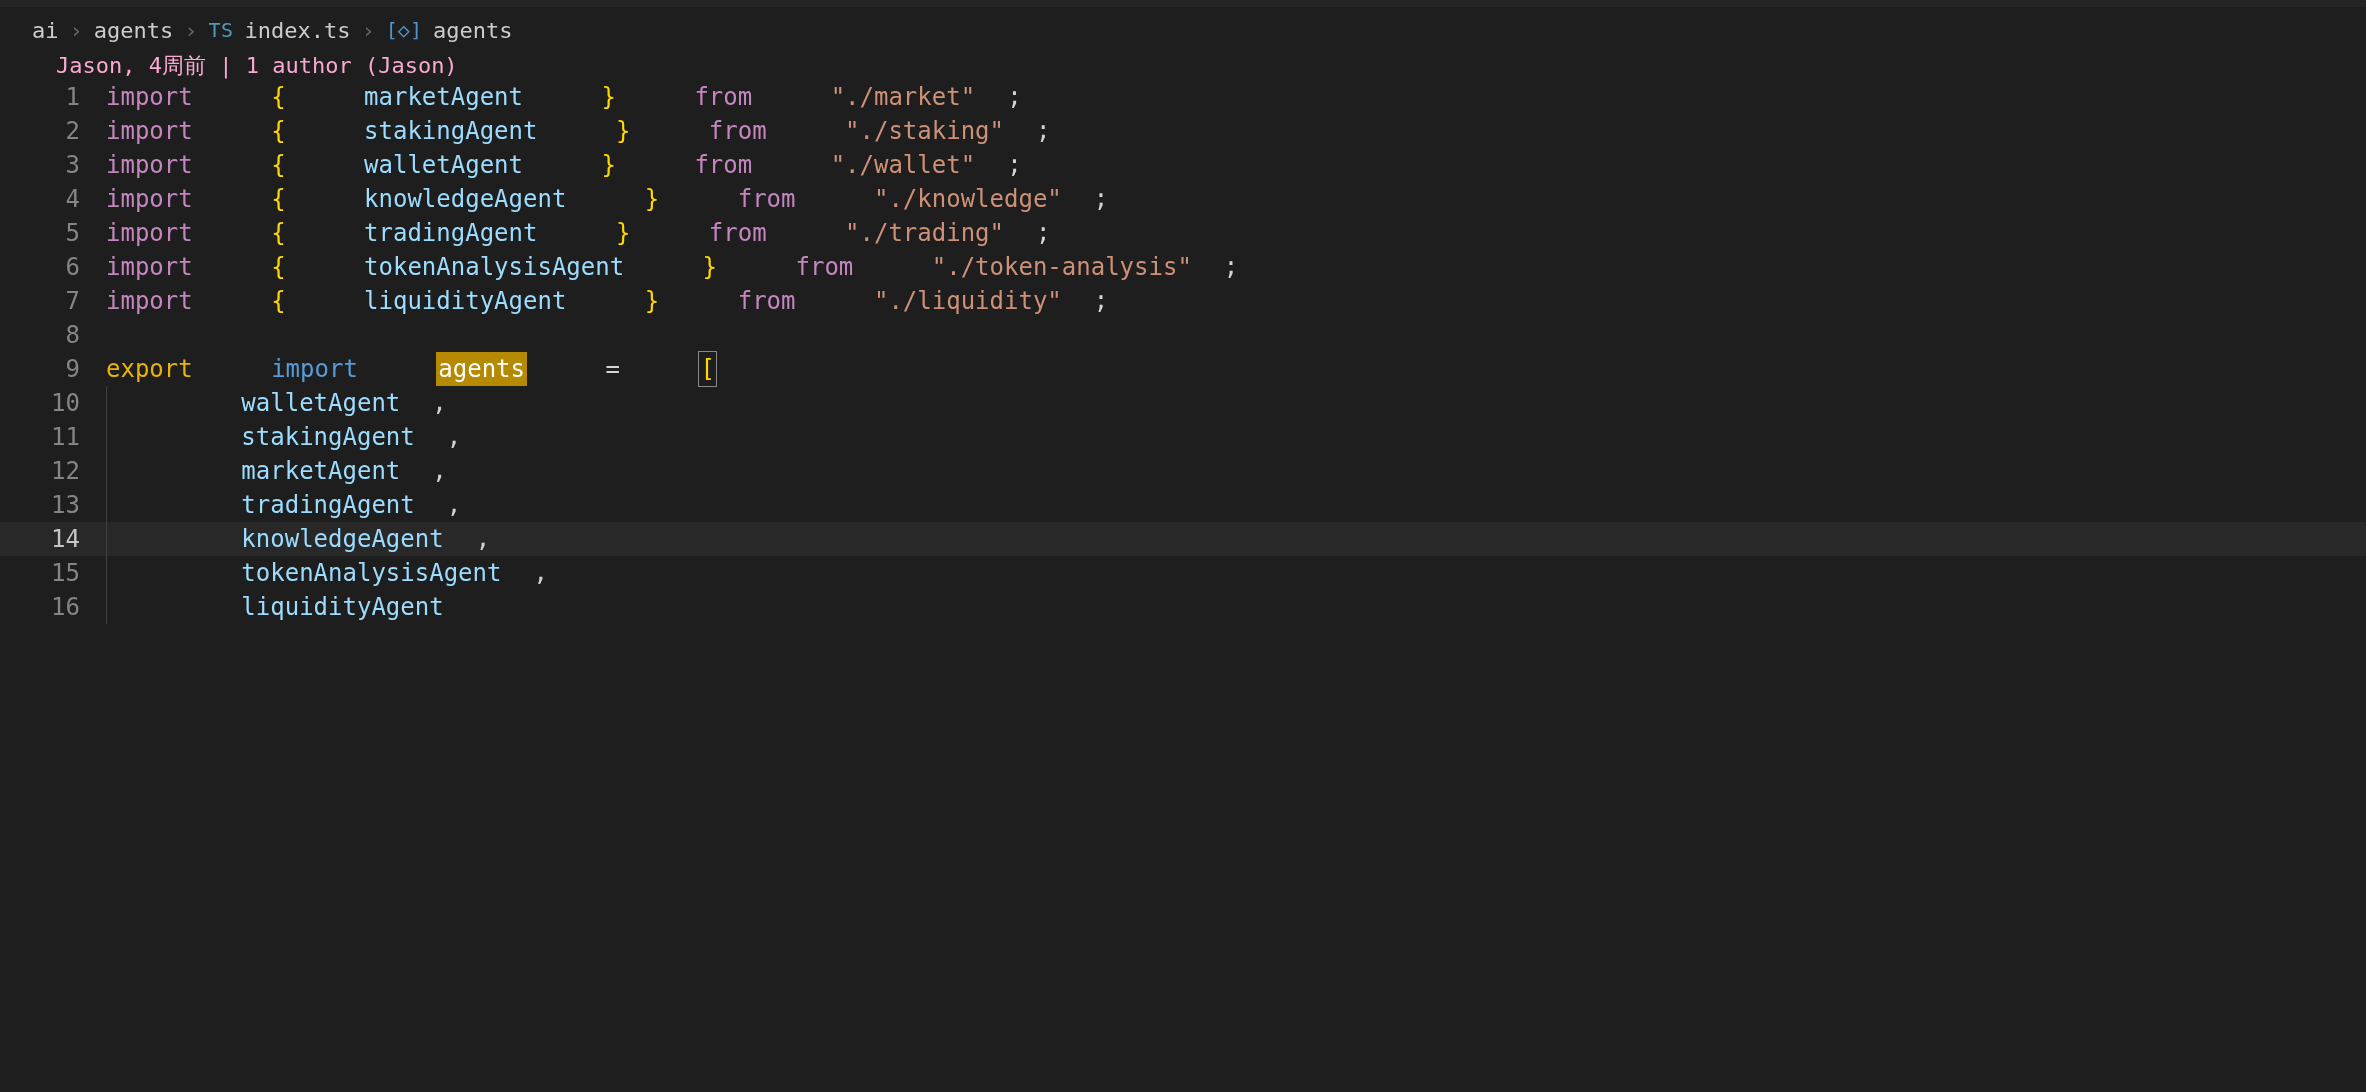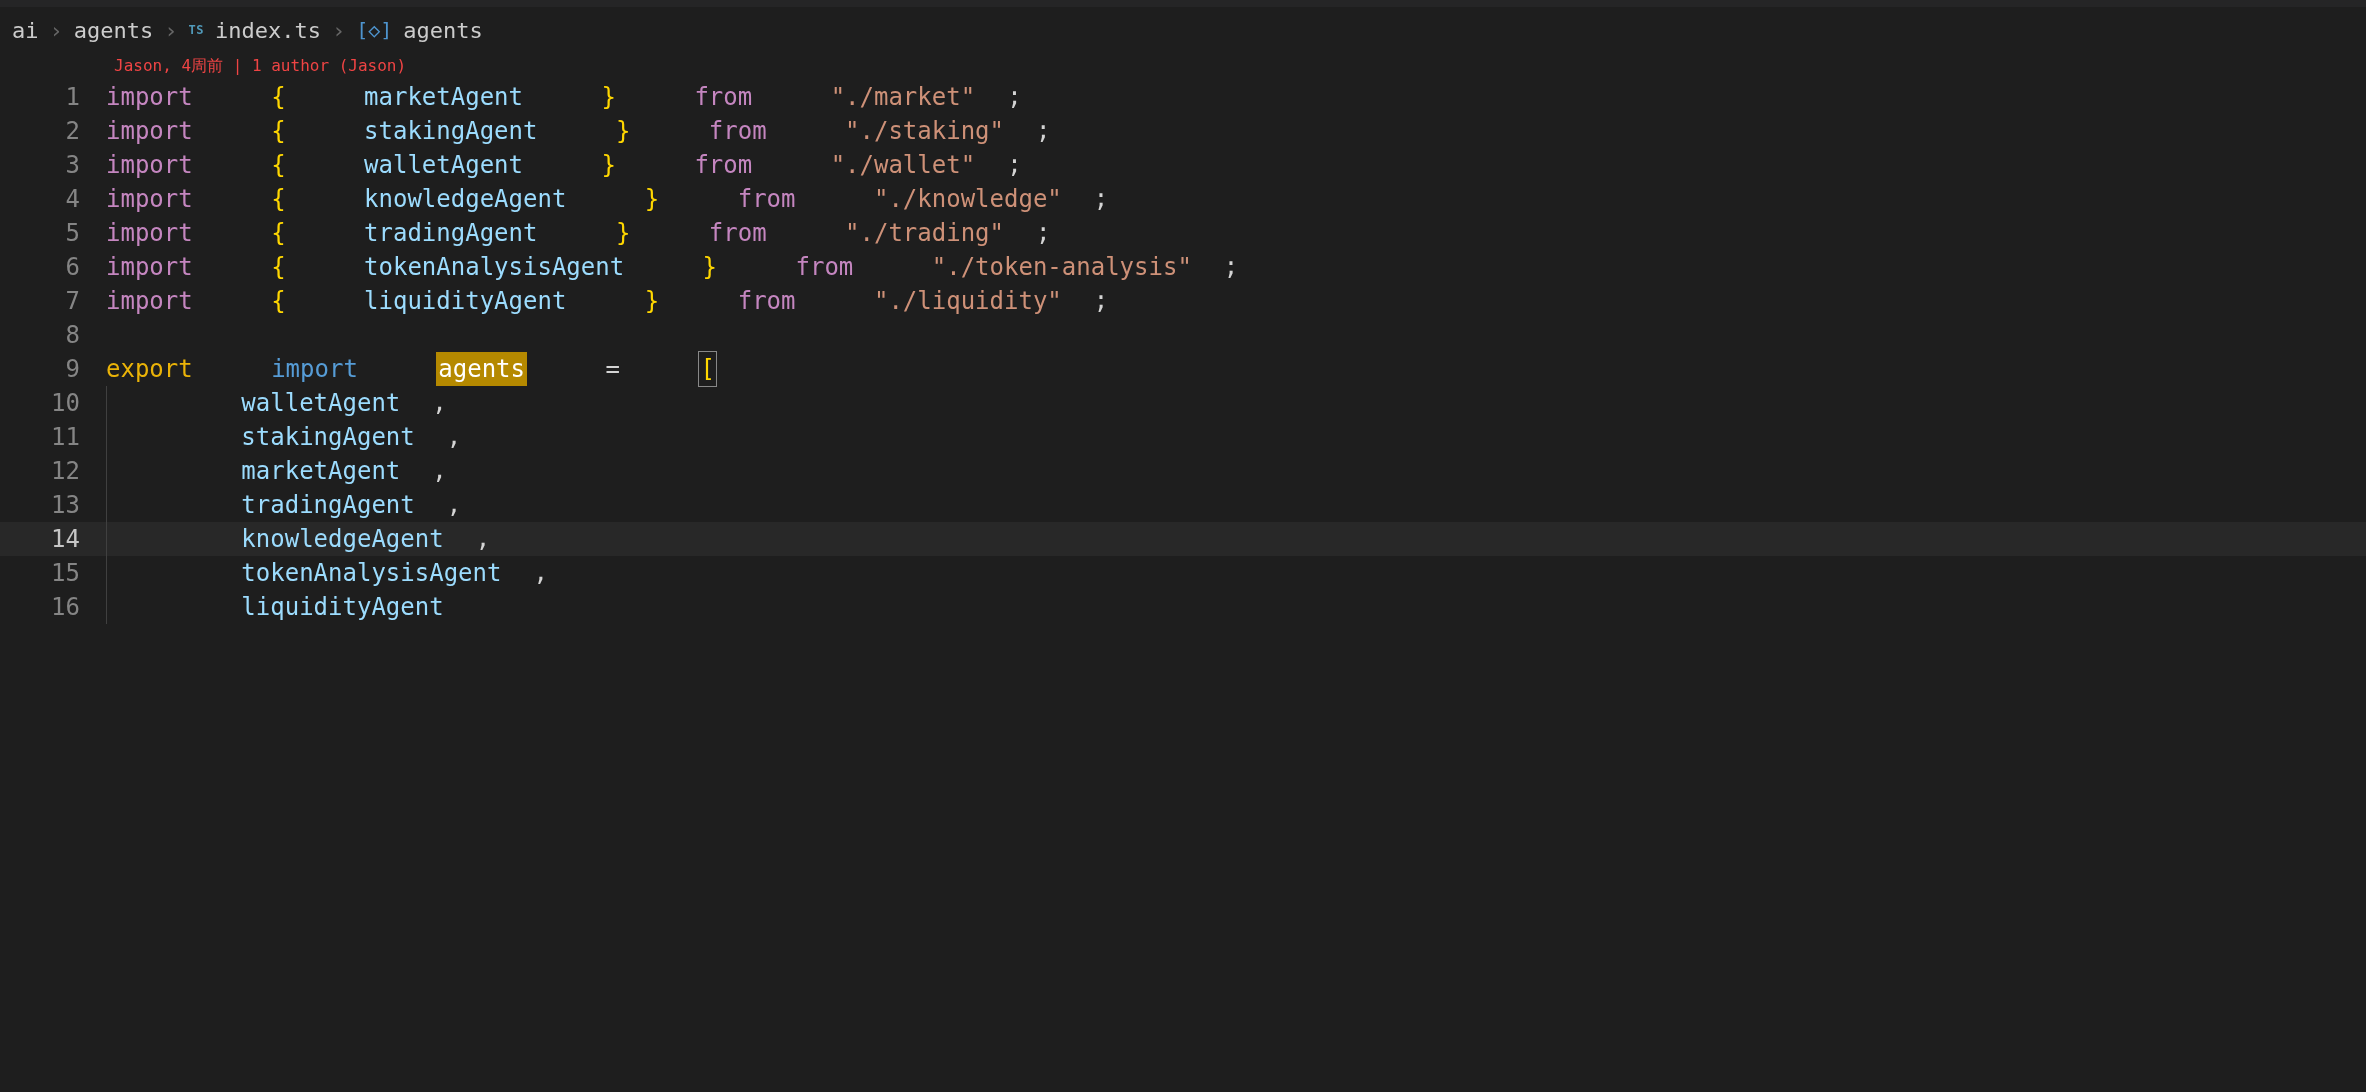--- a/index.html
+++ b/index.html
@@ -13,47 +13,47 @@
   }
   .tab-bar {
     height: 8px;
     background: #252526;
     border-bottom: 1px solid #1e1e1e;
   }
   .breadcrumbs {
     display: flex;
     align-items: center;
     height: 44px;
-    padding-left: 12px;
+    padding-left: 32px;
     font-size: 22px;
     color: #a0a0a0;
     gap: 11px;
     background: #1e1e1e;
   }
   .breadcrumbs .crumb { color: #cccccc; }
   .breadcrumbs .sep { color: #666666; }
   .breadcrumbs .ts-badge {
     color: #519aba;
-    font-weight: bold;
-    font-size: 12px;
+    font-weight: normal;
+    font-size: 20px;
     letter-spacing: 0.5px;
   }
   .breadcrumbs .symbol-icon { color: #4e94ce; font-size: 20px; }
   .breadcrumbs .filename { color: #cccccc; }
   .breadcrumbs .symbol { color: #cccccc; }
 
   .editor {
     font-size: 24px;
     line-height: 34px;
     position: relative;
   }
   .codelens {
-    color: #ef4444;
-    font-size: 16px;
-    padding-left: 114px;
+    color: #f9a8d4;
+    font-size: 22px;
+    padding-left: 56px;
     height: 28px;
     display: flex;
     align-items: center;
   }
   .line {
     display: flex;
     align-items: flex-start;
     height: 34px;
   }
   .line.current { background: #282828; }

